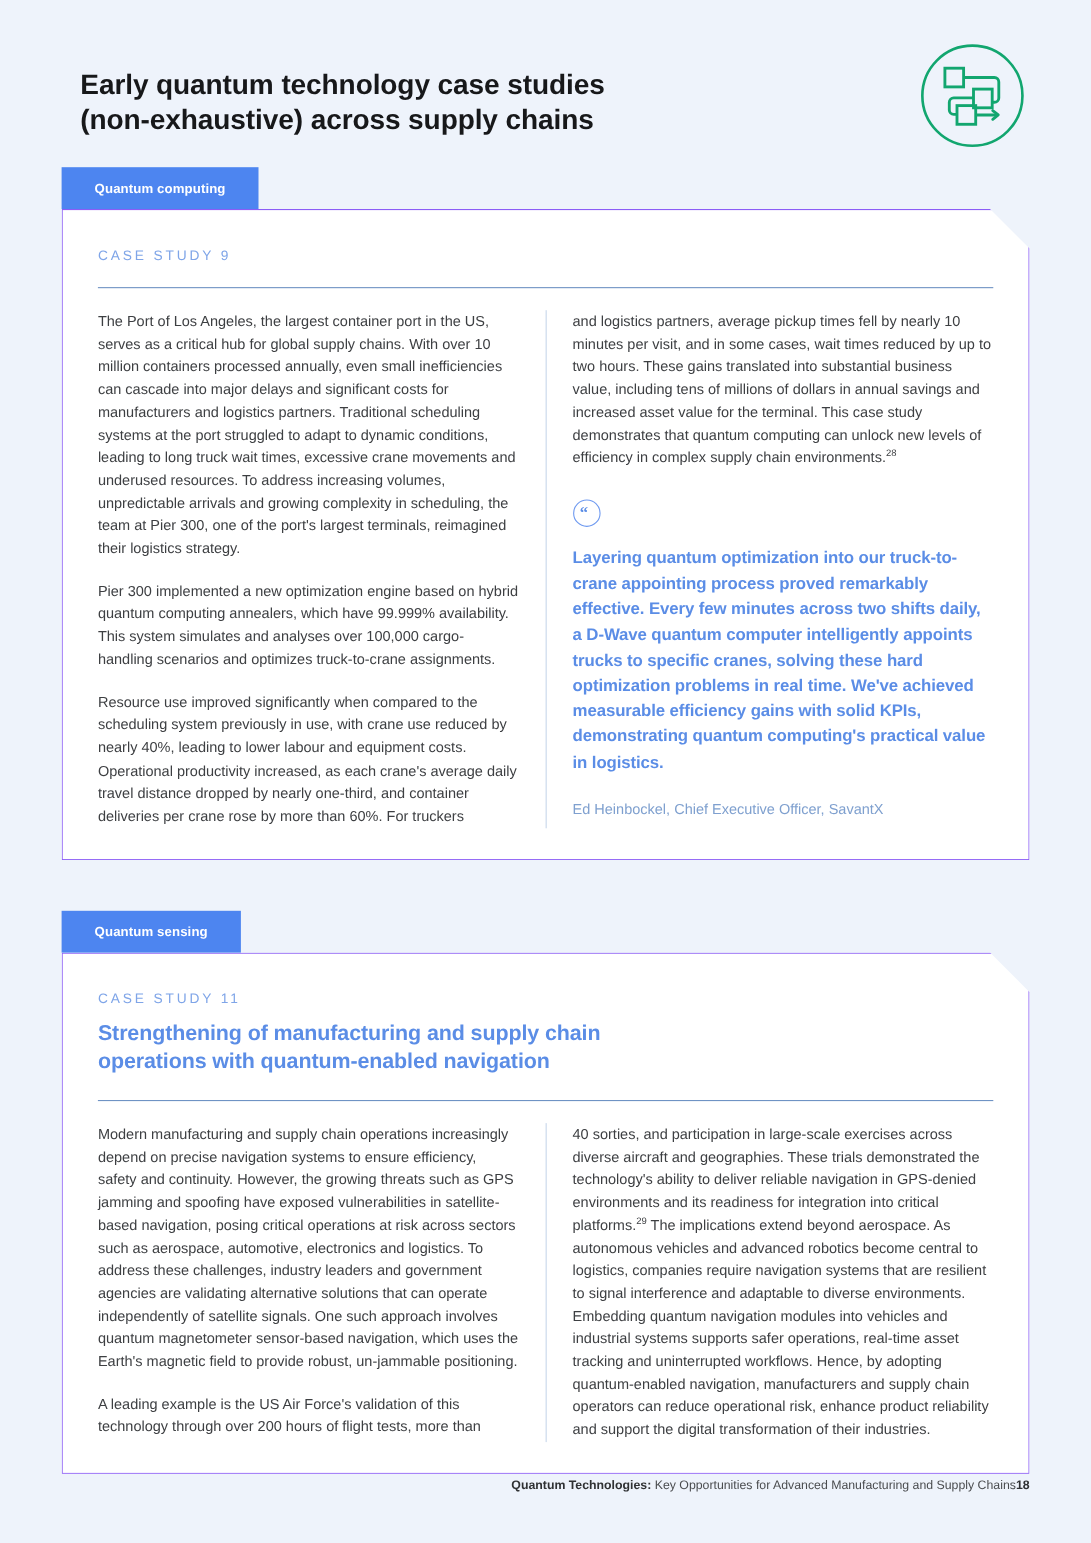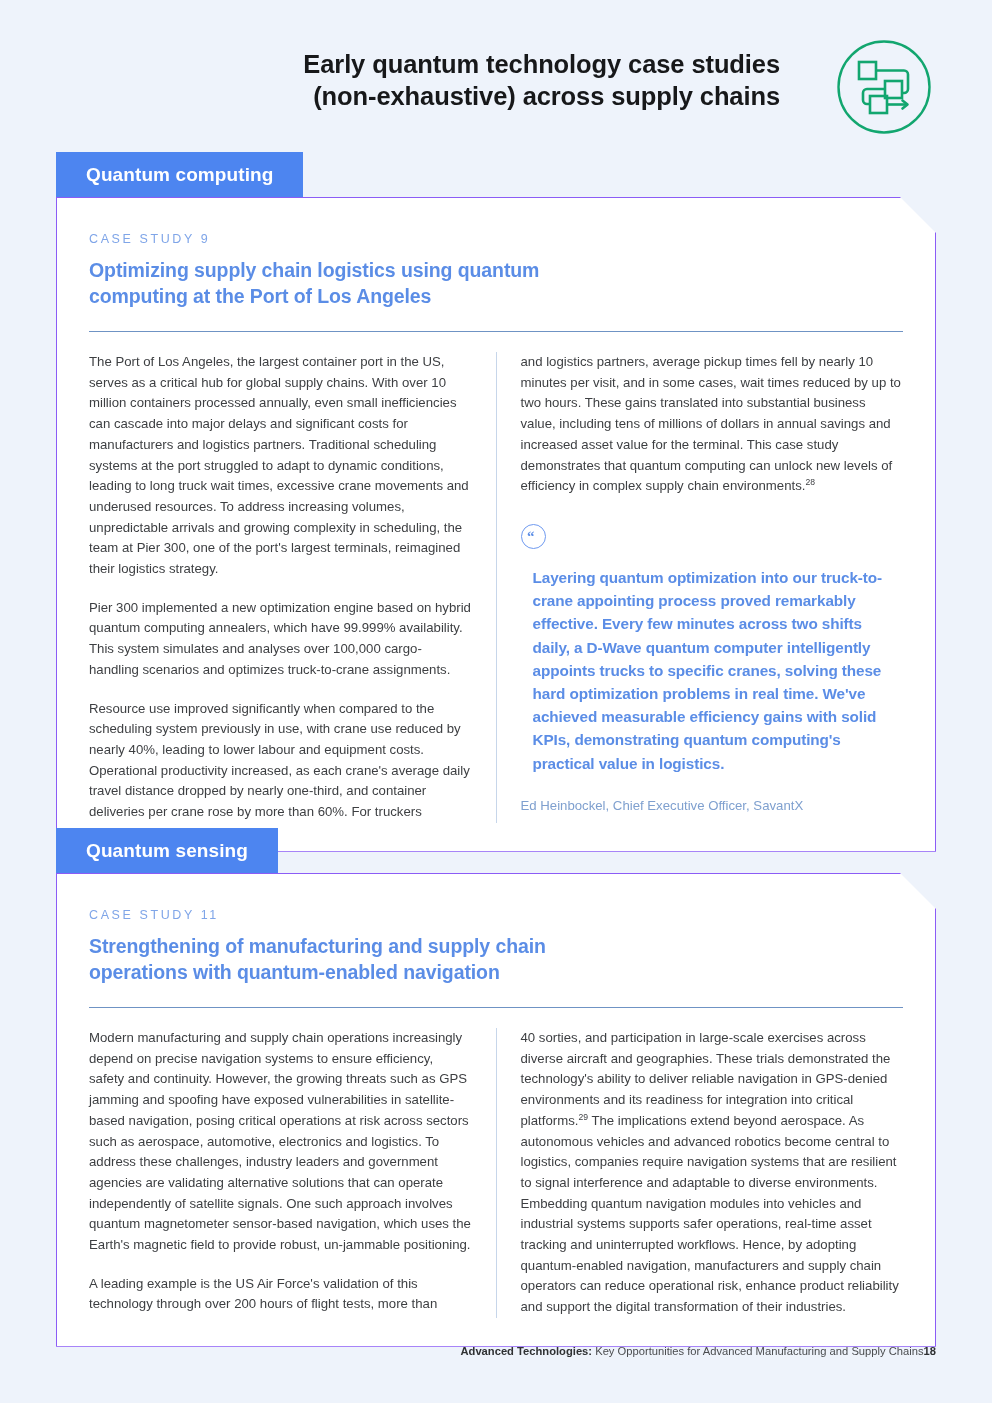--- a/index.html
+++ b/index.html
@@ -24,28 +24,27 @@
 
   
   .header {
     position: absolute;
     left: 56px;
     top: 44px;
     right: 56px;
     height: 110px;
   }
   .page-title {
-    margin: 4px;
+    margin: 17px;
     font-size: 25.5px;
     line-height: 32px;
     font-weight: bold;
     color: #17181a;
     letter-spacing: -0.1px;
     max-width: 720px;
-    text-align: right;
   }
   .page-title .line2 {
     display: block;
   }
 
   .header-icon {
     position: absolute;
     right: 0px;
     top: -9px;
     width: 104px;
@@ -58,21 +57,21 @@
     left: 56px;
     right: 56px;
   }
   .section-1 { top: 152px; }
   .section-2 { top: 828px; }
 
   .tab {
     display: inline-block;
     background: #4d85f0;
     color: #ffffff;
-    font-size: 19px;
+    font-size: 12px;
     font-weight: bold;
     line-height: 1;
     padding: 13px 30px 13px 30px;
     letter-spacing: 0.1px;
     position: relative;
     z-index: 3;
   }
 
   .card {
     position: relative;
@@ -149,21 +148,21 @@
     border: 1.4px solid #6f9af0;
     color: #5b8de6;
     display: flex;
     align-items: center;
     justify-content: center;
     margin-bottom: 17px;
   }
   .quote-mark svg { display: block; }
 
   .quote-text {
-    margin: 12px;
+    margin: 0;
     font-size: 15.3px;
     line-height: 23.2px;
     font-weight: bold;
     color: #5b8de6;
     letter-spacing: -0.1px;
   }
   .quote-attr {
     margin: 21px 0 0 0;
     font-size: 13.2px;
     line-height: 19px;
@@ -222,24 +221,20 @@
       </svg>
     </div>
   </div>
 
   <div class="section section-1">
     <div class="tab">Quantum computing</div>
 
     <div class="card">
       <div class="card-inner">
         <div class="case-label">CASE STUDY 9</div>
-        <h2 class="case-title">
-          <span>Optimizing supply chain logistics using quantum</span>
-          <span class="t2">computing at the Port of Los Angeles</span>
-        </h2>
         <hr class="rule">
 
         <div class="columns">
           <div class="col col-left">
             <p class="body-p">The Port of Los Angeles, the largest container port in the US, serves as a critical hub for global supply chains. With over 10 million containers processed annually, even small inefficiencies can cascade into major delays and significant costs for manufacturers and logistics partners. Traditional scheduling systems at the port struggled to adapt to dynamic conditions, leading to long truck wait times, excessive crane movements and underused resources. To address increasing volumes, unpredictable arrivals and growing complexity in scheduling, the team at Pier 300, one of the port's largest terminals, reimagined their logistics strategy.</p>
             <p class="body-p">Pier 300 implemented a new optimization engine based on hybrid quantum computing annealers, which have 99.999% availability. This system simulates and analyses over 100,000 cargo-handling scenarios and optimizes truck-to-crane assignments.</p>
             <p class="body-p">Resource use improved significantly when compared to the scheduling system previously in use, with crane use reduced by nearly 40%, leading to lower labour and equipment costs. Operational productivity increased, as each crane's average daily travel distance dropped by nearly one-third, and container deliveries per crane rose by more than 60%. For truckers</p>
           </div>
 
           <div class="col col-right">
@@ -280,17 +275,17 @@
 
           <div class="col col-right">
             <p class="body-p"><span>40 sorties, and participation in large-scale exercises across diverse aircraft and geographies. These trials demonstrated the technology's ability to deliver reliable navigation in GPS-denied environments and its readiness for integration into critical platforms.</span><span class="sup">29</span><span> The implications extend beyond aerospace. As autonomous vehicles and advanced robotics become central to logistics, companies require navigation systems that are resilient to signal interference and adaptable to diverse environments. Embedding quantum navigation modules into vehicles and industrial systems supports safer operations, real-time asset tracking and uninterrupted workflows. Hence, by adopting quantum-enabled navigation, manufacturers and supply chain operators can reduce operational risk, enhance product reliability and support the digital transformation of their industries.</span></p>
           </div>
         </div>
       </div>
     </div>
   </div>
 
   <div class="footer">
-    <div><span class="footer-title-strong">Advanced Technologies:</span><span class="footer-title-rest"> Key Opportunities for Advanced Manufacturing and Supply Chains</span></div>
+    <div><span class="footer-title-strong">Quantum Technologies:</span><span class="footer-title-rest"> Key Opportunities for Advanced Manufacturing and Supply Chains</span></div>
     <div class="footer-page">18</div>
   </div>
 
 </div>
 
 </body></html>

